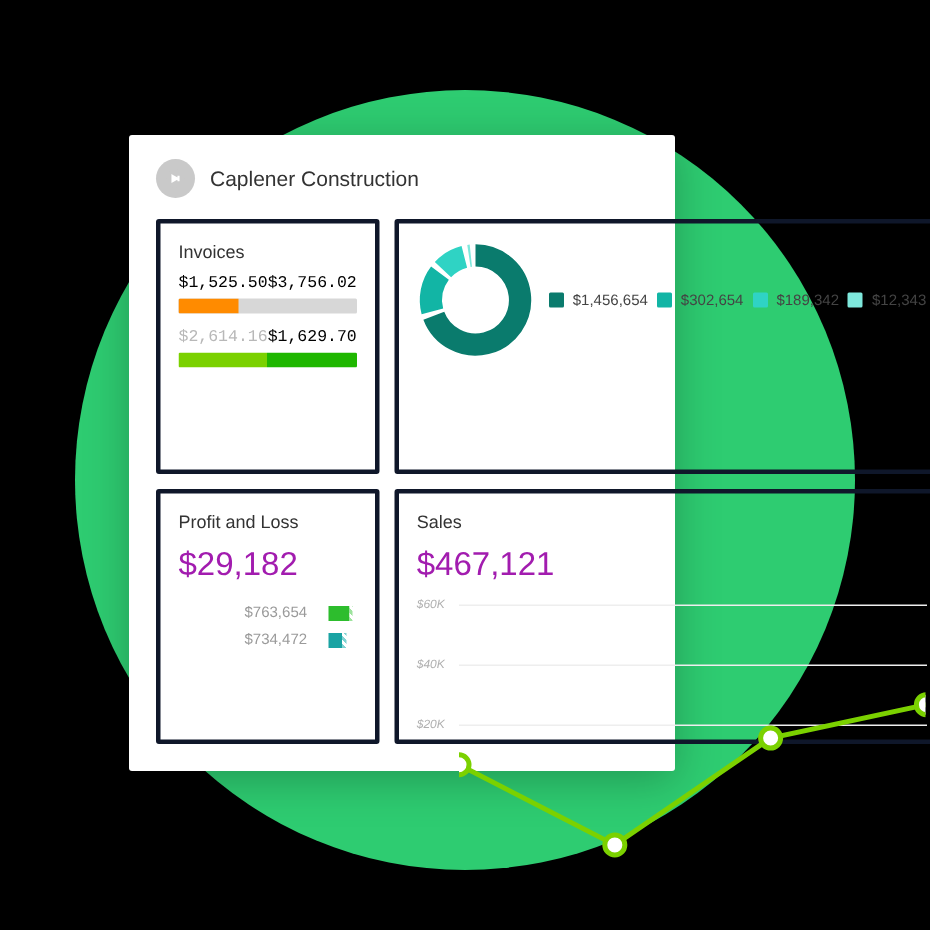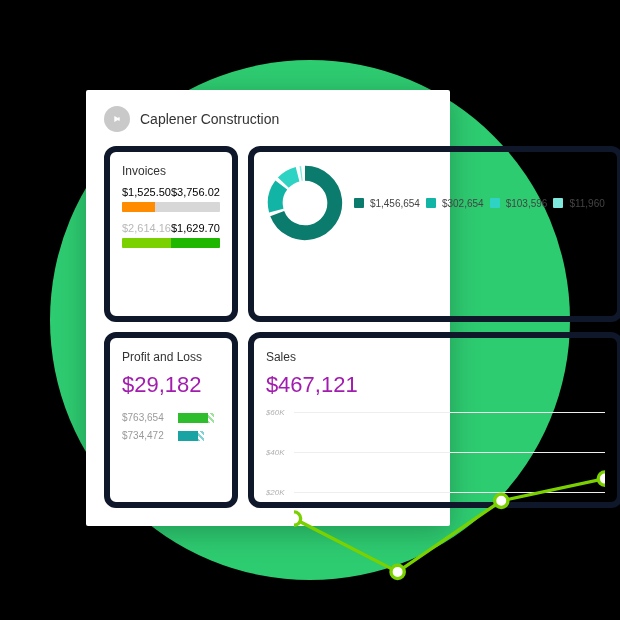--- a/index.html
+++ b/index.html
@@ -47,45 +47,45 @@
     font-weight: bold;
   }
   .company-name { font-size: 14px; color: #333; font-weight: 500; }
   .grid {
     display: grid;
     grid-template-columns: 1fr 1fr;
     grid-template-rows: 1fr 1fr;
     gap: 10px;
   }
   .tile {
-    border: 6px solid #0f172a;
-    border-radius: 12px;
+    border: 3px solid #0f172a;
+    border-radius: 2px;
     padding: 12px 12px 10px 12px;
     min-height: 140px;
   }
   .tile-title { font-size: 12px; color: #333; margin-bottom: 8px; }
 
   
-  .inv-row { display: flex; justify-content: space-between; font-size: 11px; margin-bottom: 4px; }
+  .inv-row { display: flex; justify-content: space-between; font-size: 11px; margin-bottom: 4px; font-family: Liberation Mono, monospace; }
   .inv-row .faded { color: #b8b8b8; }
   .bar-track { height: 10px; width: 100%; background: #d7d7d7; border-radius: 1px; overflow: hidden; margin-bottom: 10px; }
   .bar-fill { height: 100%; }
   .bar-dual { display: flex; height: 10px; width: 100%; border-radius: 1px; overflow: hidden; }
   .bar-dual > div { height: 100%; }
 
   
   .exp-body { display: flex; align-items: center; gap: 10px; }
   .donut { width: 78px; height: 78px; flex-shrink: 0; }
   .legend { display: flex; flex-direction: row; gap: 6px; }
   .legend-item { display: flex; align-items: center; gap: 6px; font-size: 10px; color: #444; }
   .swatch { width: 10px; height: 10px; border-radius: 1px; }
 
   
   .big-number { font-size: 22px; color: #a21caf; font-weight: 400; margin: 6px 0 14px 0; }
-  .pl-row { display: flex; align-items: center; gap: 8px; margin-bottom: 7px; }
+  .pl-row { display: flex; align-items: center; gap: 8px; margin-bottom: 7px; margin-left: 44px; }
   .pl-label { font-size: 10px; color: #9a9a9a; width: 48px; }
   .pl-bar { height: 10px; flex: 1; position: relative; background: transparent; }
   .pl-solid { height: 100%; }
   .pl-hatch { position: absolute; top: 0; height: 100%; }
 
   
   .sales-chart { position: relative; height: 80px; margin-top: 4px; font-style: italic; }
   .ytick { position: absolute; left: 0; font-size: 8px; color: #b0b0b0; transform: translateY(-50%); }
   .gridline { position: absolute; left: 28px; right: 0; height: 1px; background: #eee; }
   .sales-svg { position: absolute; left: 28px; right: 0; top: 0; bottom: 0; }
@@ -143,25 +143,25 @@
             <div class="legend-item">
               <span class="swatch" style="background:#0a7b6d"></span>
               <span>$1,456,654</span>
             </div>
             <div class="legend-item">
               <span class="swatch" style="background:#12b5a5"></span>
               <span>$302,654</span>
             </div>
             <div class="legend-item">
               <span class="swatch" style="background:#2fd3c4"></span>
-              <span>$103,596</span>
+              <span>$189,342</span>
             </div>
             <div class="legend-item">
               <span class="swatch" style="background:#7ee8dc"></span>
-              <span>$11,960</span>
+              <span>$12,343</span>
             </div>
           </div>
       </div>
     </div>
 
     <div class="tile">
       <div class="tile-title">Profit and Loss</div>
       <div class="big-number">$29,182</div>
       <div id="pl-rows">
           <div class="pl-row">

